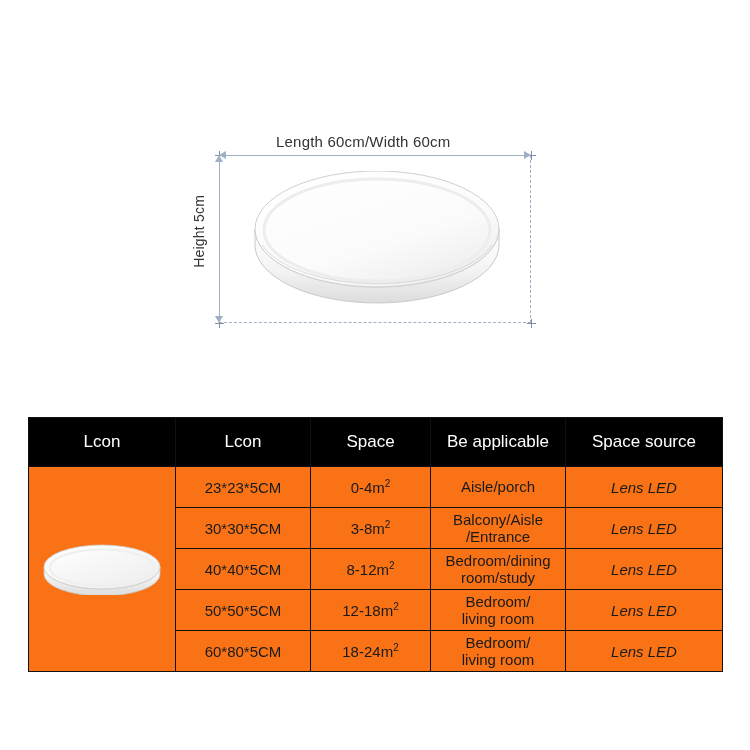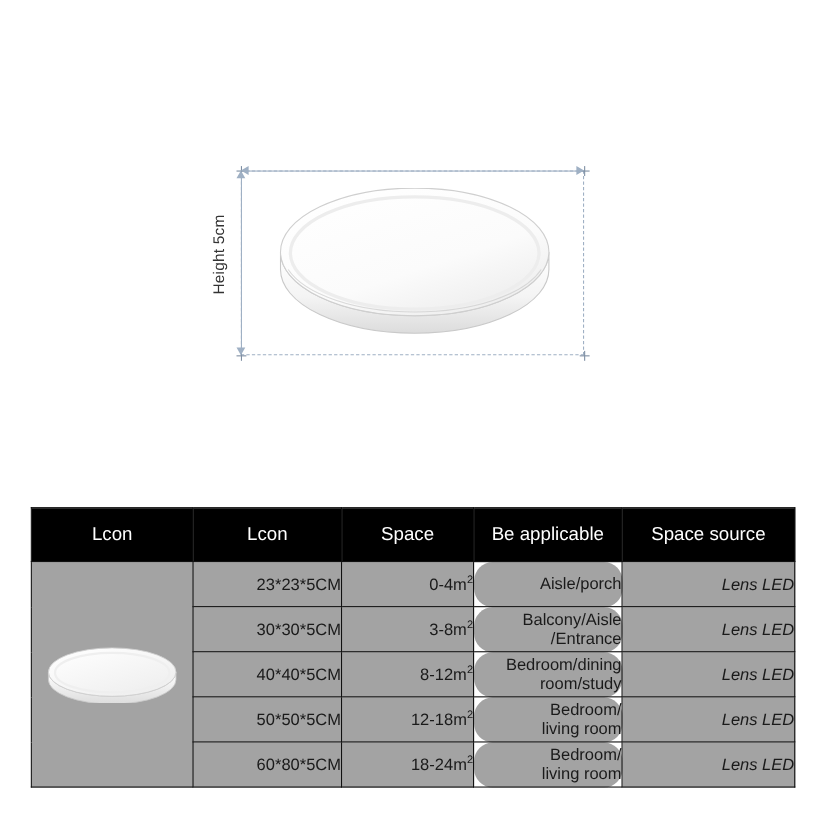--- a/index.html
+++ b/index.html
@@ -137,52 +137,49 @@
   }
 
   
   #spec-table {
     position: absolute;
     left: 28px;
     top: 417px;
     width: 694px;
     border-collapse: collapse;
     table-layout: fixed;
-    margin-top: 44px;
   }
   #spec-table td, #spec-table th {
     border: 1px solid #111;
     text-align: center;
     vertical-align: middle;
     font-weight: normal;
     padding: 0;
   }
   #spec-table thead th {
     background: #000;
     color: #fff;
     height: 48px;
     font-size: 17px;
   }
   #spec-table tbody td {
     height: 40px;
     font-size: 15px;
     color: #1a1a1a;
-    background: #a3a3a3;
-    text-align: right;
+    background: #f97316;
   }
   .col-icon   { width: 147px; }
   .col-size   { width: 135px; }
   .col-space  { width: 120px; }
   .col-apply  { width: 135px; }
   .col-source { width: 157px; }
 
   td.cell-apply {
     font-size: 13.5px;
     line-height: 1.15;
-    border-radius: 17px;
   }
   td.cell-source {
     font-size: 14.5px;
     font-style: italic;
   }
   td.cell-icon {
     background: #fff;
   }
   .sup {
     font-size: 10px;
@@ -195,20 +192,21 @@
     align-items: center;
     justify-content: center;
     height: 100%;
   }
 </style>
 </head>
 <body>
 
 <div id="diagram">
 
+  <div class="dim-label" id="length-label">Length 60cm/Width 60cm</div>
 
   <div class="dim-label" id="height-label">Height 5cm</div>
 
   <div id="guide-box"></div>
 
   <div class="corner" id="corner-tl"></div>
   <div class="corner" id="corner-tr"></div>
   <div class="corner" id="corner-bl"></div>
   <div class="corner" id="corner-br"></div>
 

